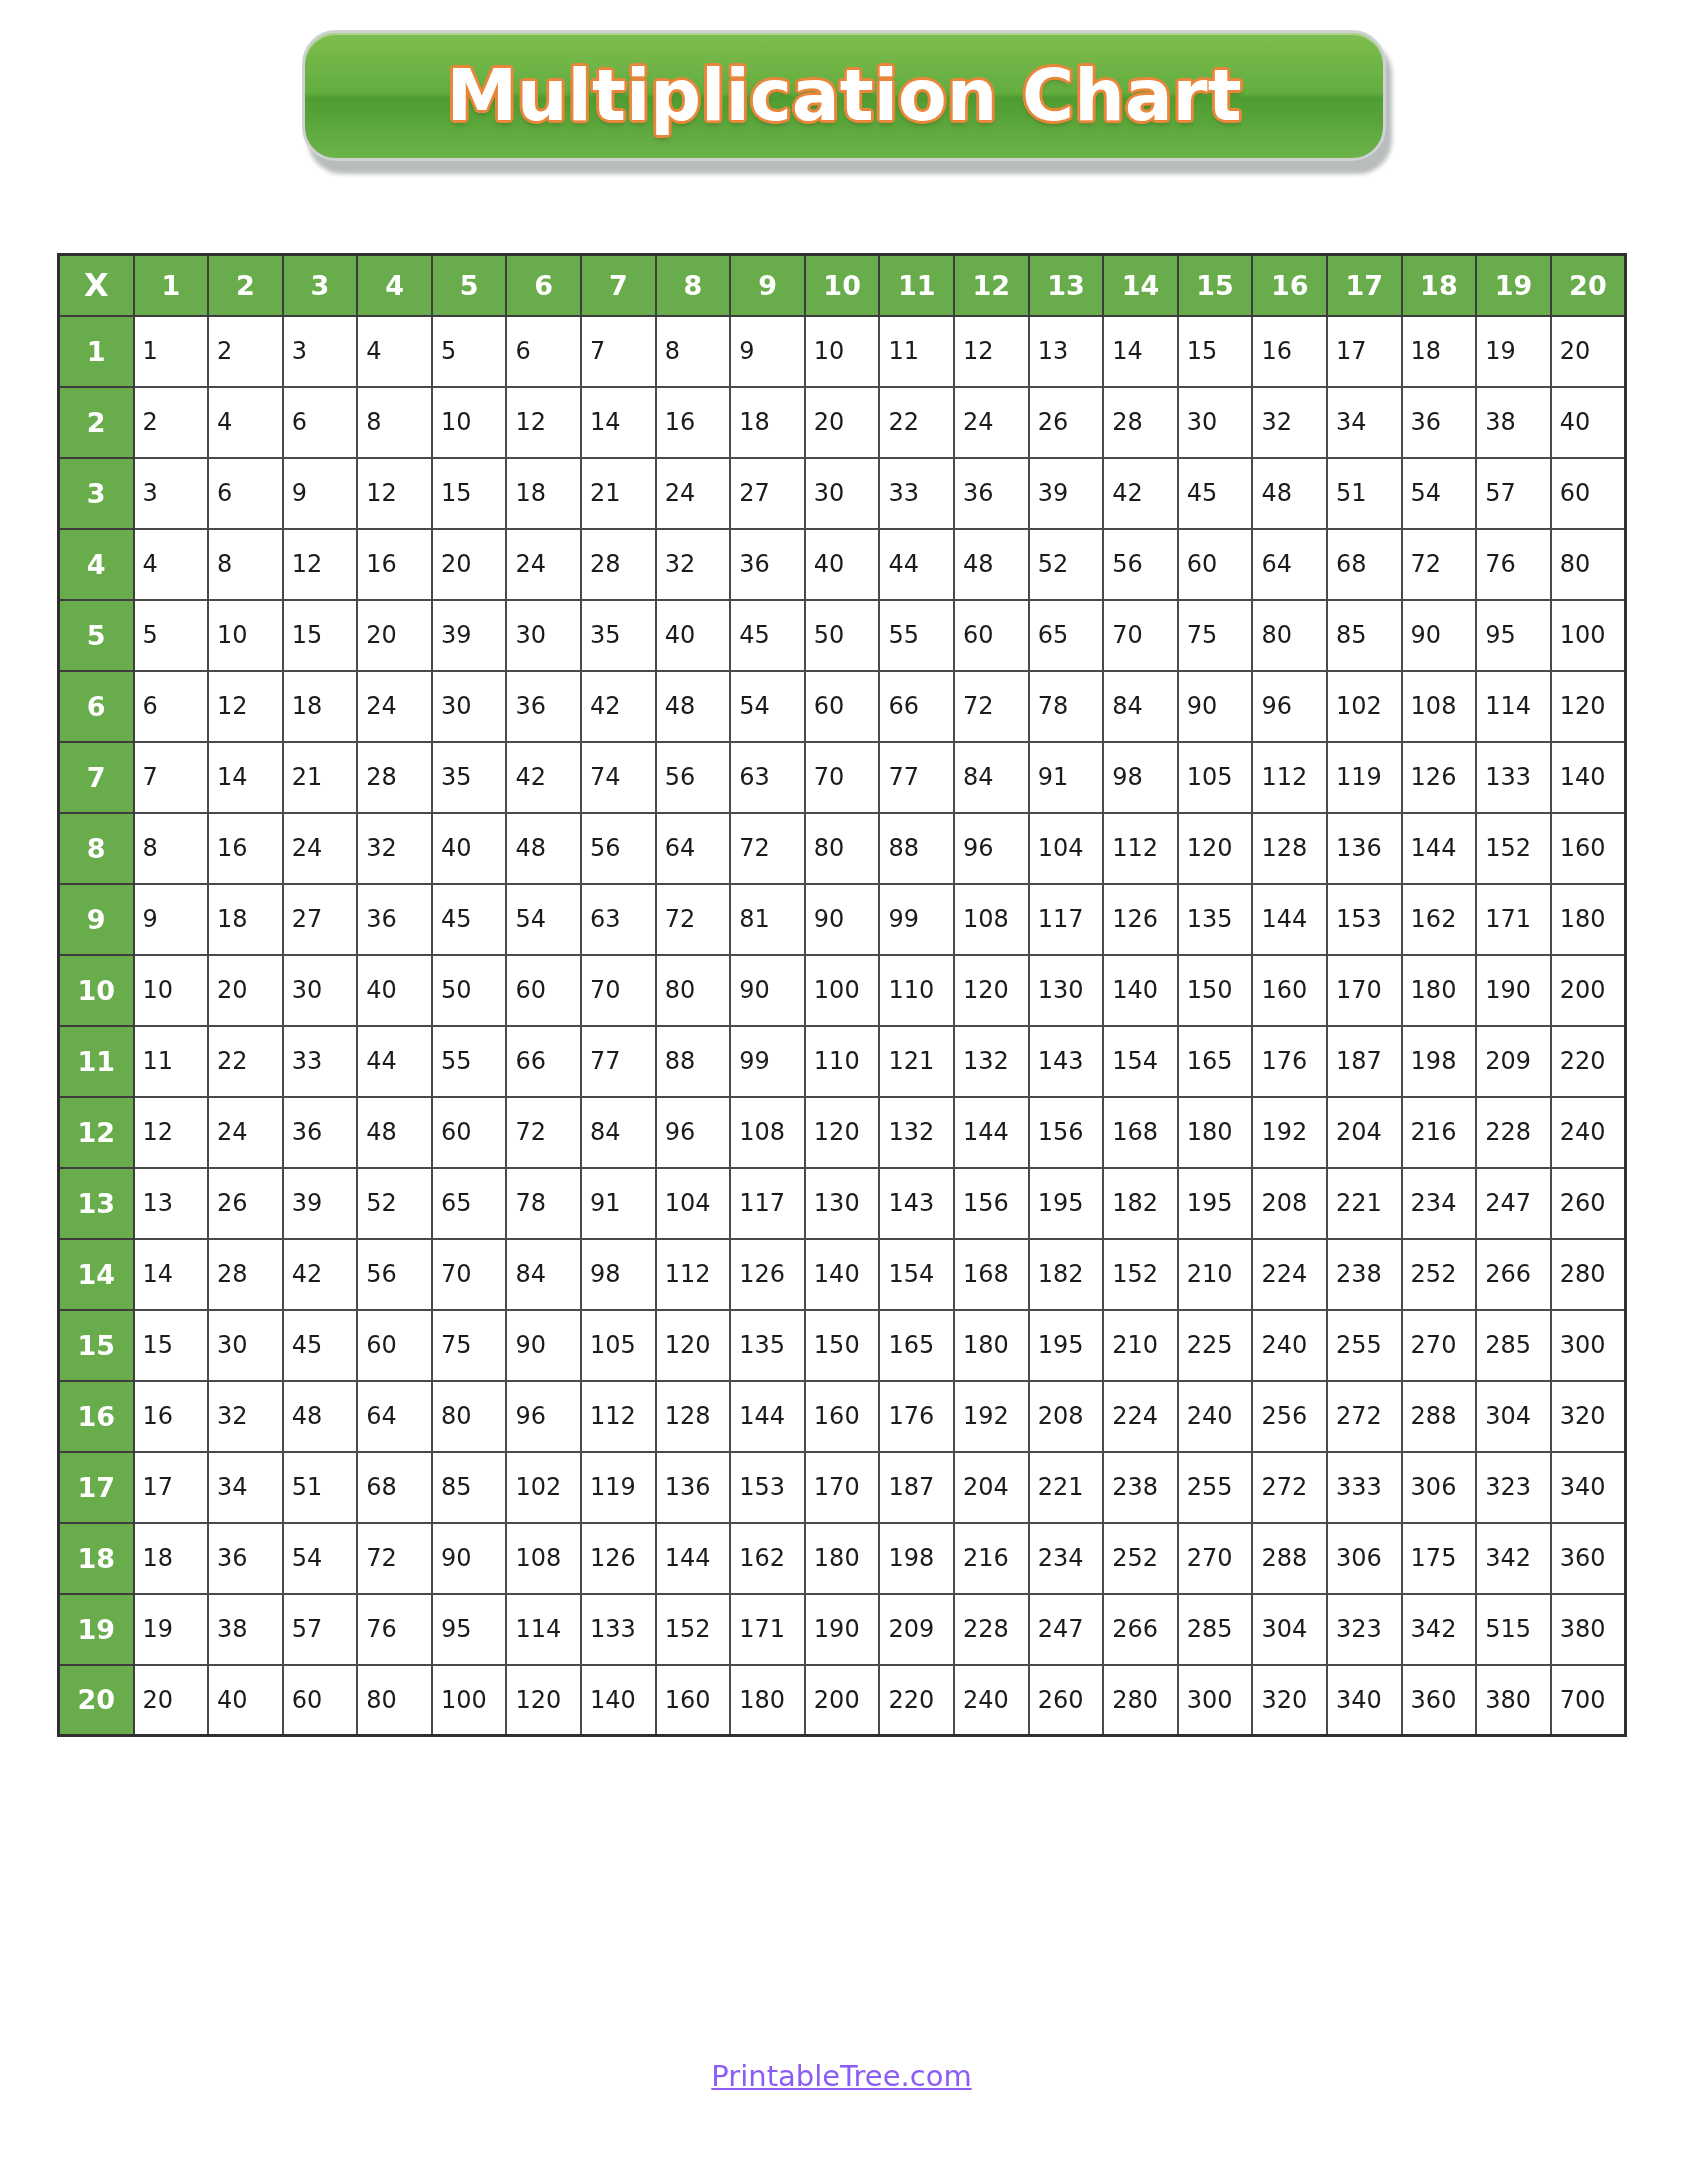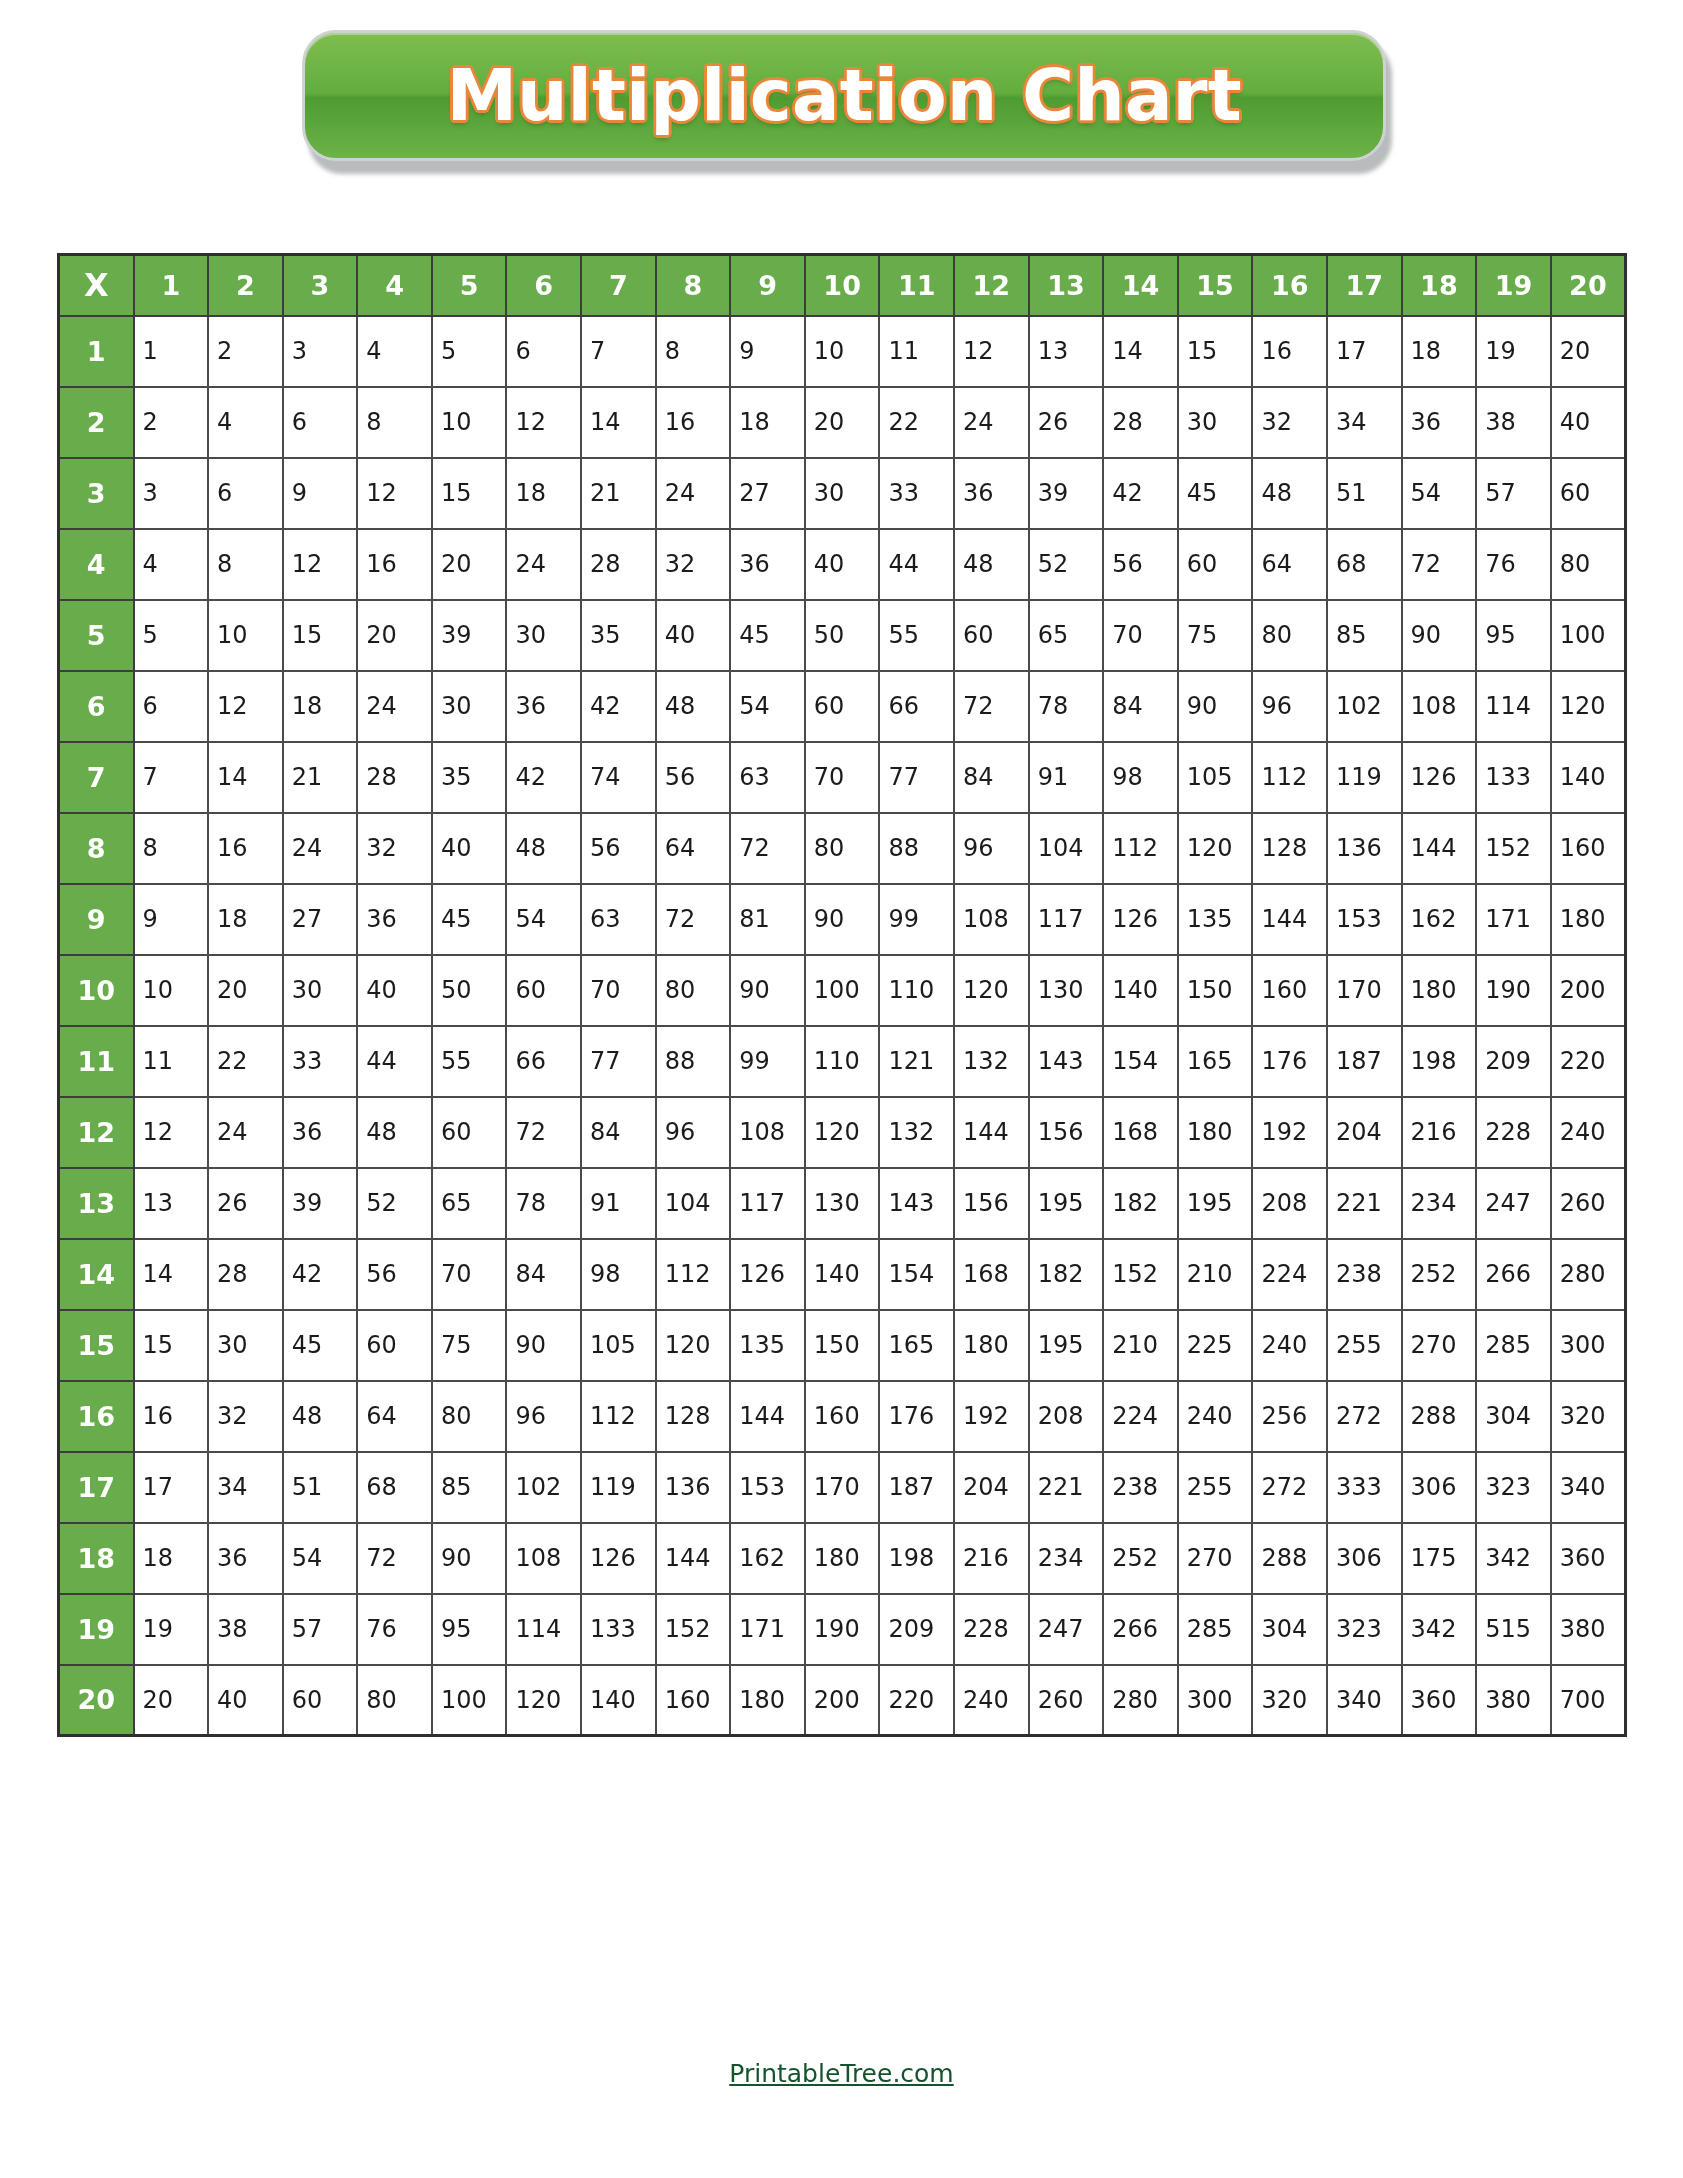--- a/index.html
+++ b/index.html
@@ -131,22 +131,22 @@
   
   .footer {
     position: absolute;
     left: 0;
     top: 2059px;
     width: 1683px;
     text-align: center;
   }
   .footer a {
     font-family: "DejaVu Sans", sans-serif;
-    font-size: 25px;
-    color: #14532d;
+    font-size: 29px;
+    color: #8b5cf6;
     text-decoration: underline;
     margin-top: 48px;
   }
 </style>
 </head>
 <body>
 
 <div class="page">
 
   <div class="title-wrap">

